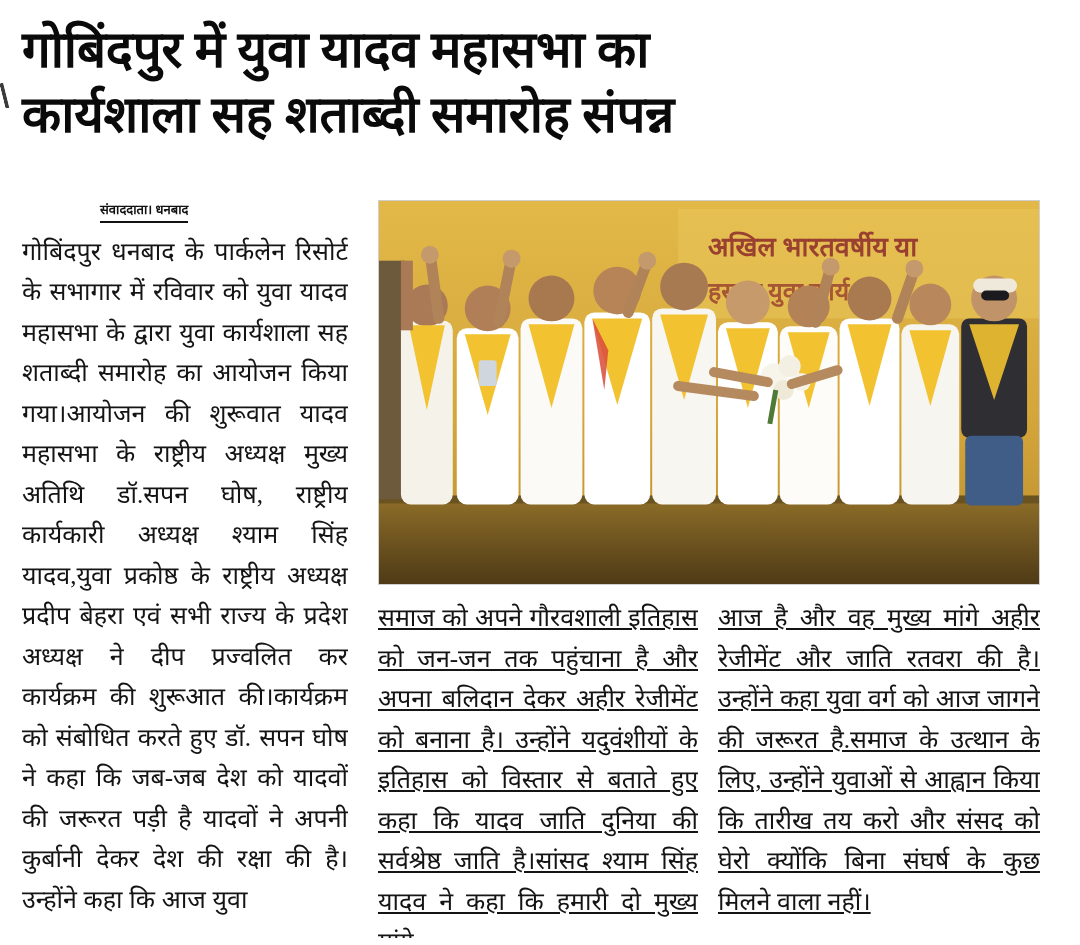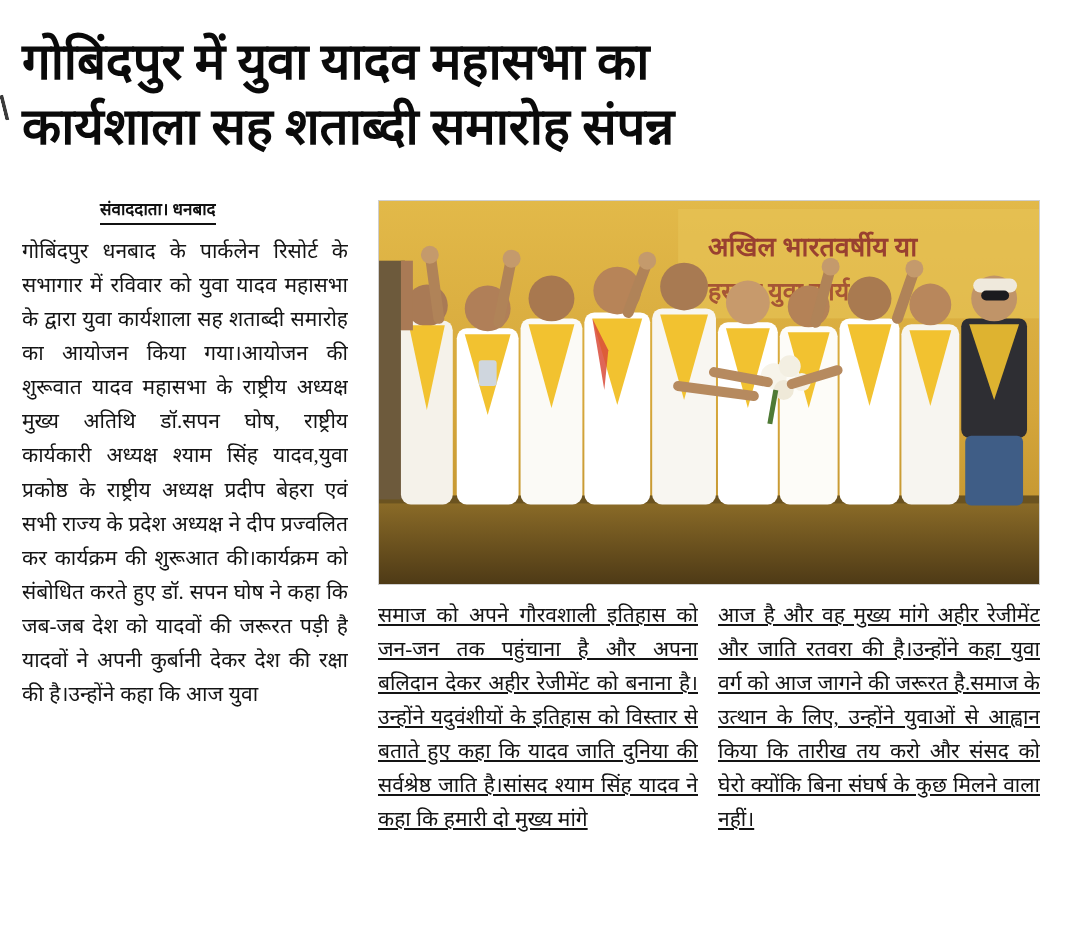--- a/index.html
+++ b/index.html
@@ -21,21 +21,21 @@
     width: 1080px;
     height: 945px;
     box-sizing: border-box;
     padding: 0;
   }
 
   
   .headline-wrap {
     position: absolute;
     left: 0;
-    top: 30px;
+    top: 18px;
     width: 1080px;
     padding: 0 18px 0 22px;
     box-sizing: border-box;
   }
   .headline {
     font-family: "Liberation Serif", "DejaVu Serif", serif;
     font-weight: bold;
     font-size: 51px;
     line-height: 1.28;
     letter-spacing: -0.2px;
@@ -70,32 +70,32 @@
     top: 0;
     box-sizing: border-box;
   }
   .col1 { left: 0px;   width: 326px; }
   .col2 { left: 356px; width: 320px; }
   .col3 { left: 696px; width: 322px; }
 
   .byline {
     font-family: "Liberation Serif", "DejaVu Serif", serif;
     font-weight: bold;
-    font-size: 17px;
+    font-size: 13px;
     line-height: 1.2;
     color: #111;
     padding-bottom: 3px;
     border-bottom: 2.5px solid #111;
     display: inline-block;
     margin: 0 0 9px 78px;
   }
 
   .para {
     font-family: "Liberation Serif", "DejaVu Serif", serif;
-    font-size: 21px;
+    font-size: 25px;
     line-height: 1.62;
     color: #141414;
     text-align: justify;
     text-justify: inter-word;
     margin: 0;
     word-spacing: 0.5px;
   }
 
   
   .col1 .para { height: 705px; overflow: hidden; }

